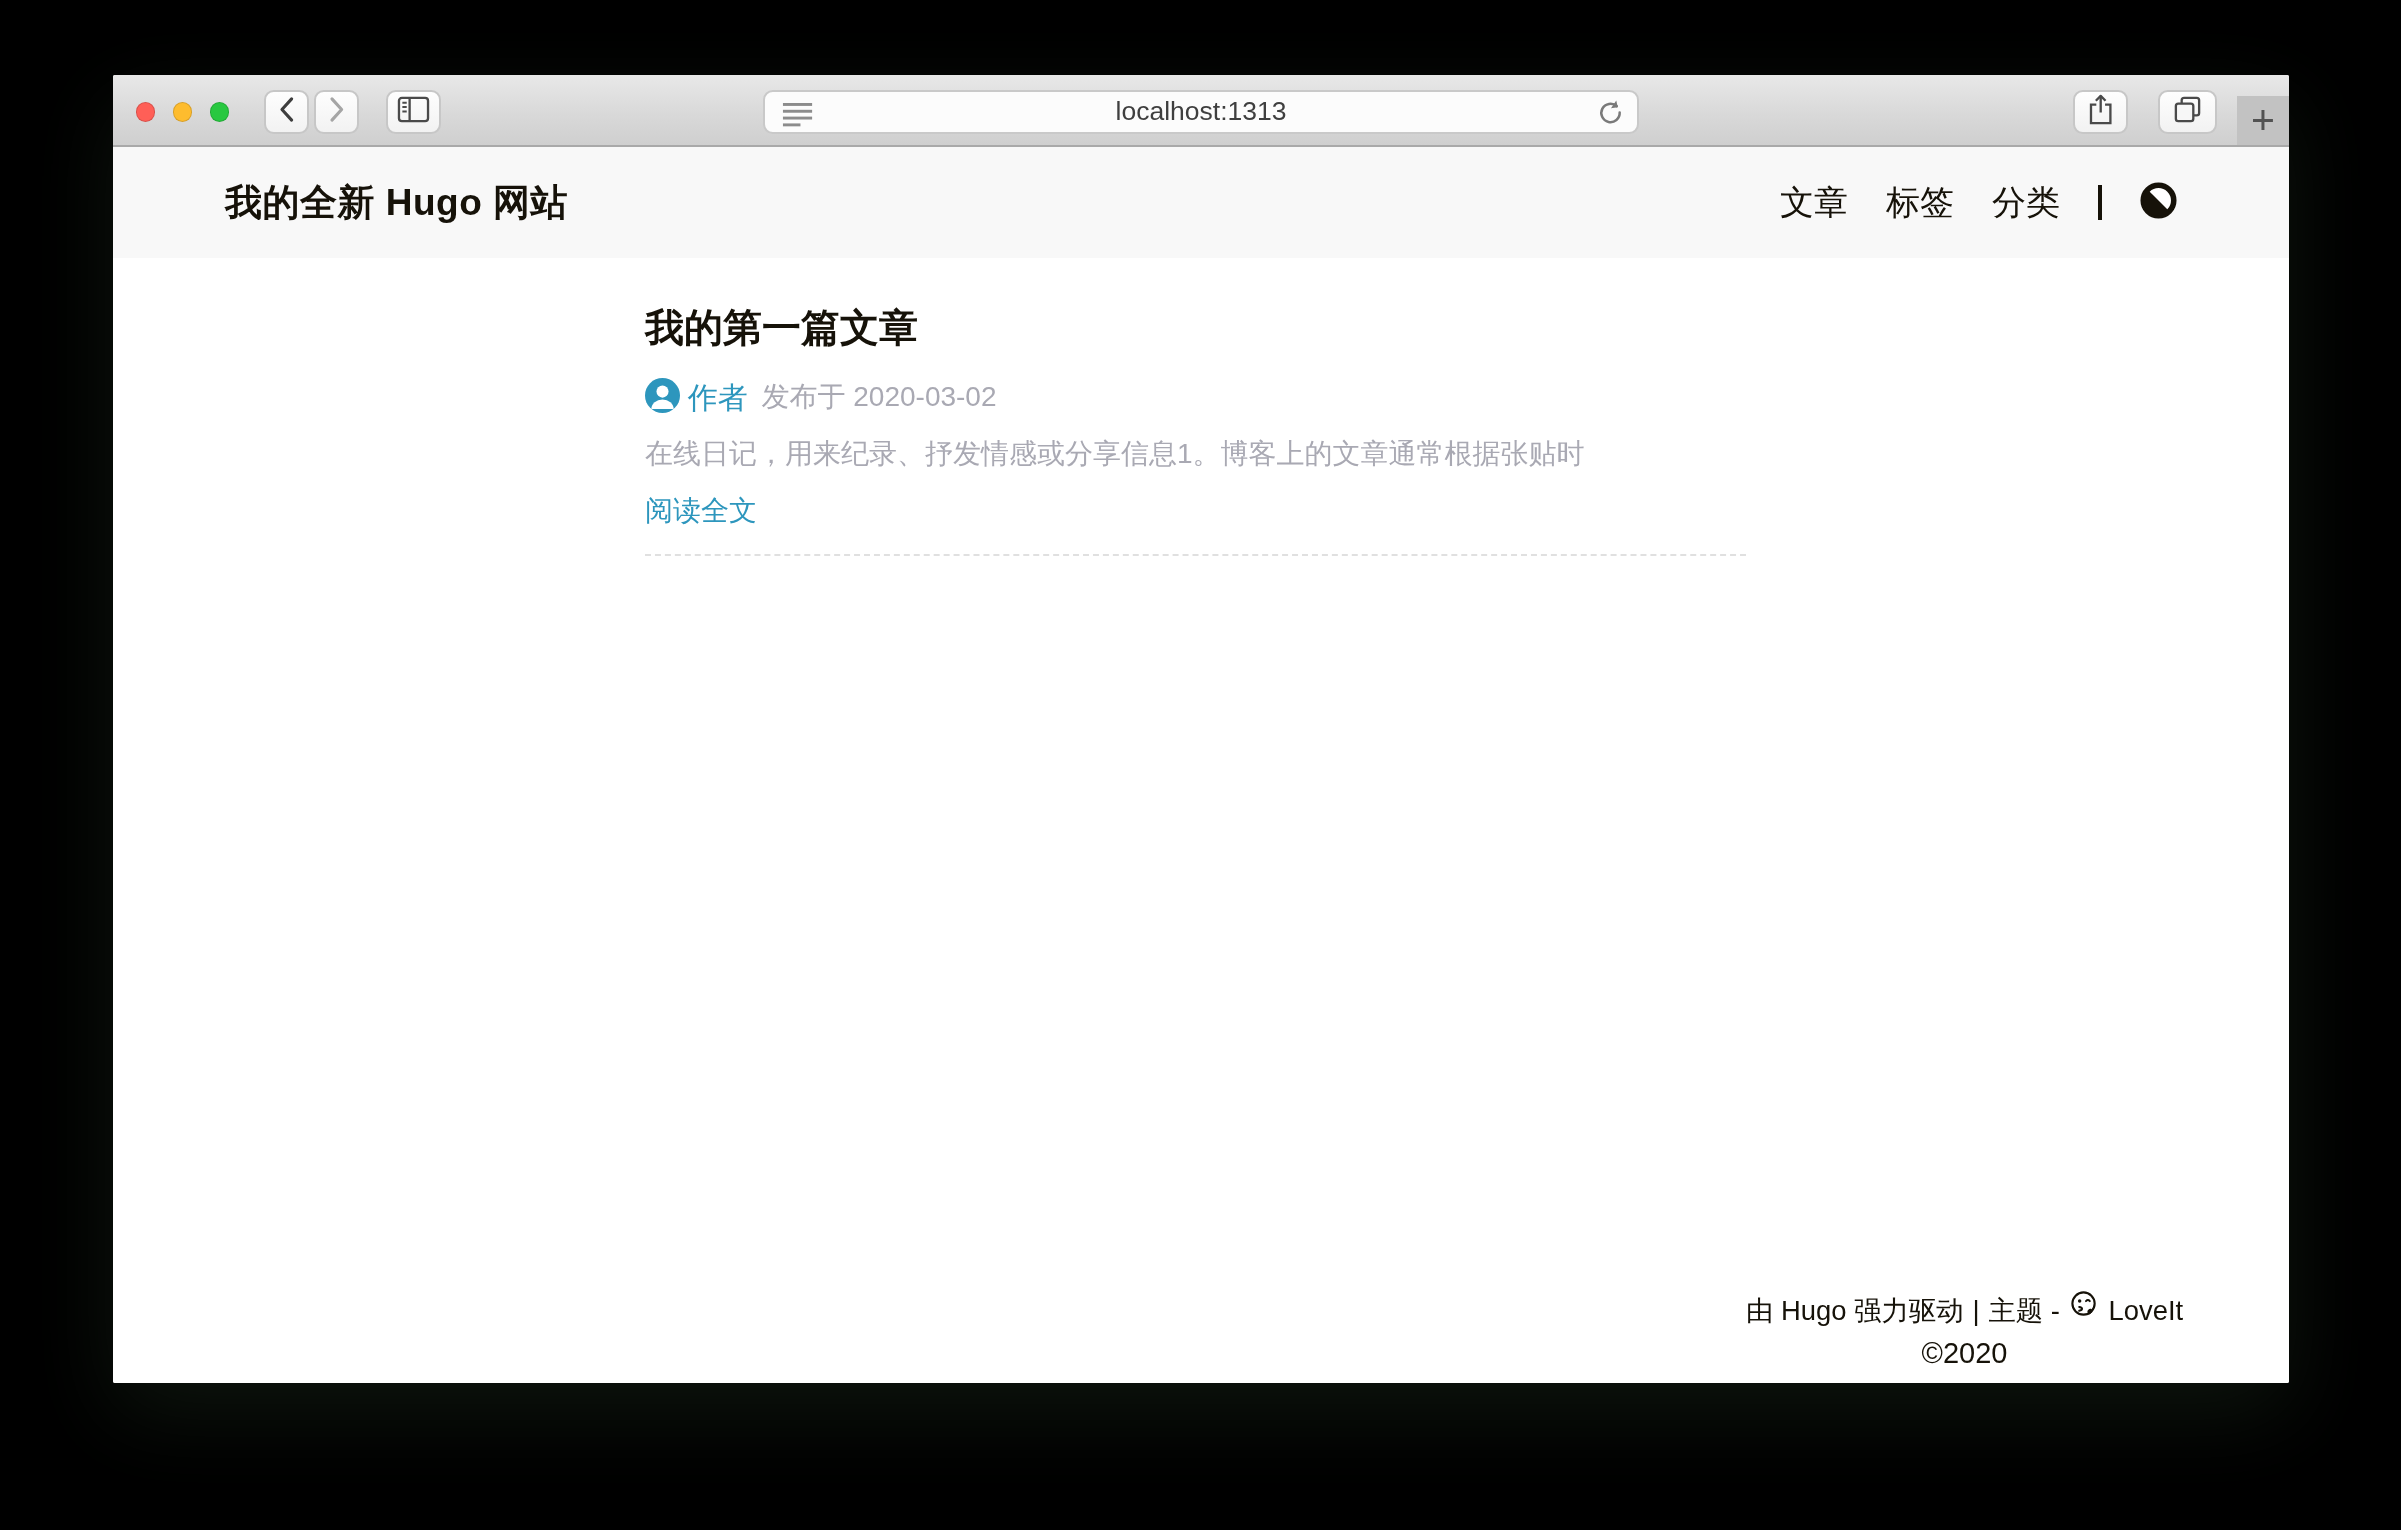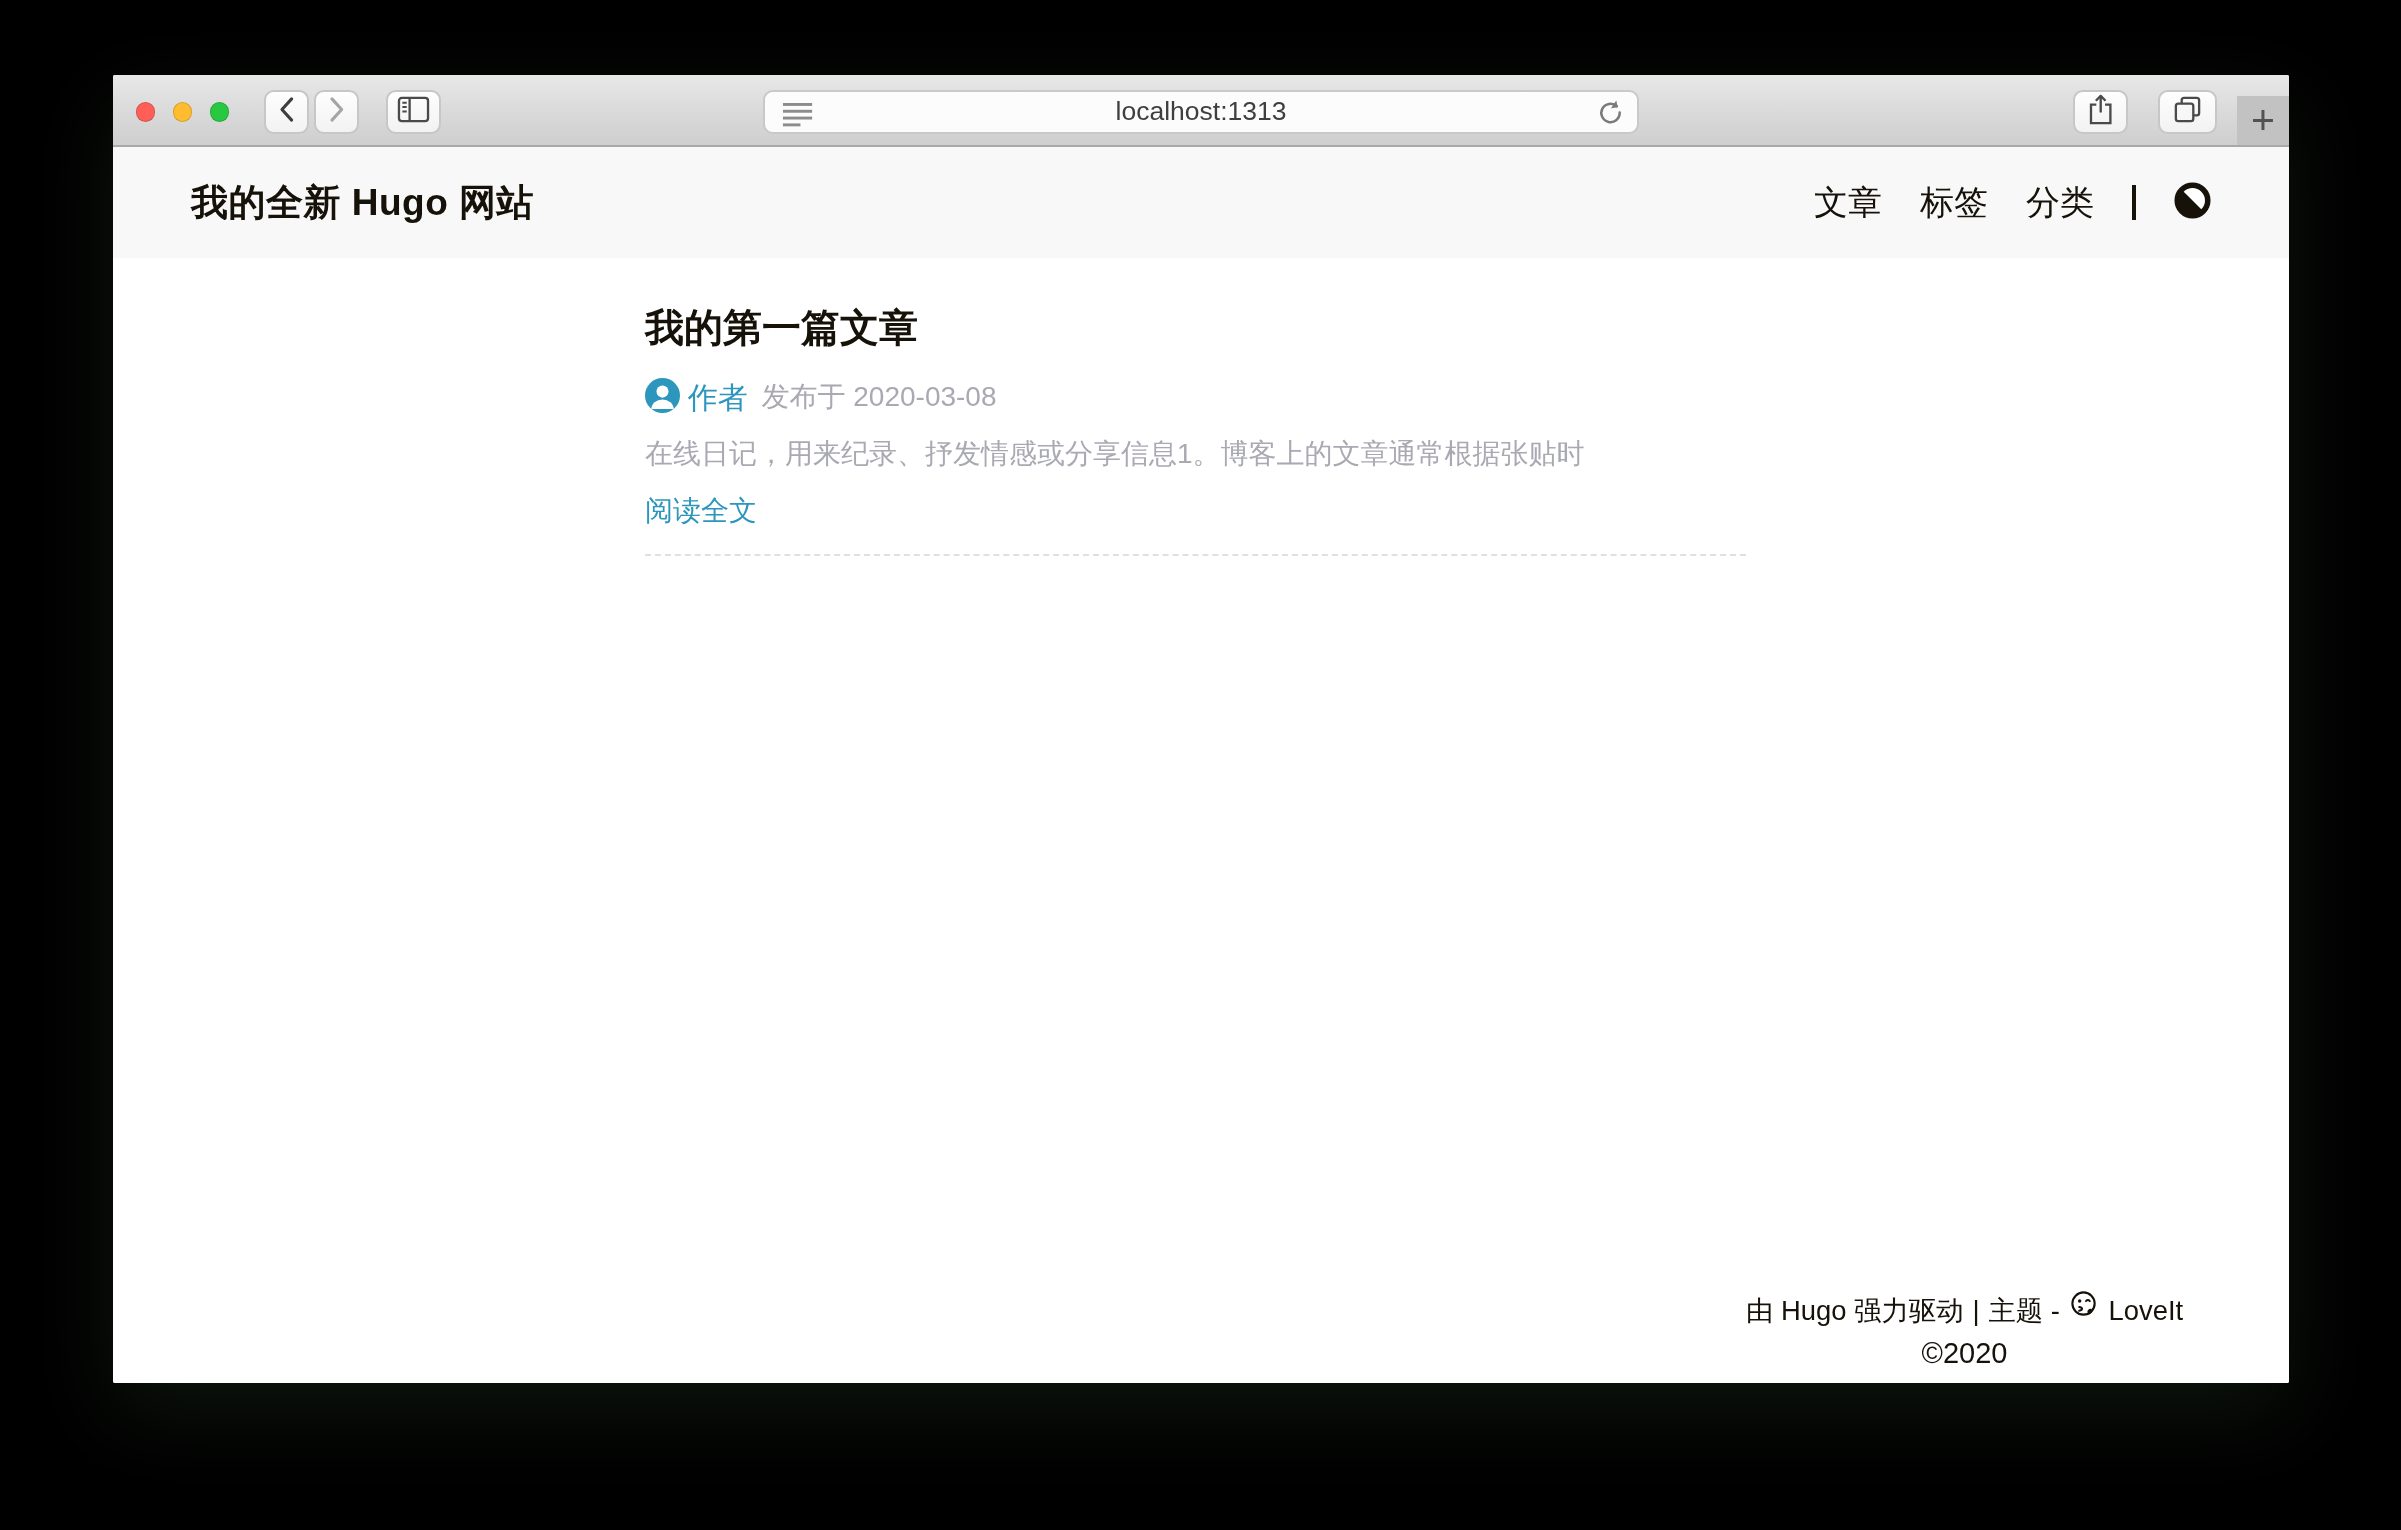--- a/index.html
+++ b/index.html
@@ -35,21 +35,21 @@
   .url-text { font-size: 26.5px; color: #3f3f3f; }
   .reader-icon { position: absolute; left: 15.7px; top: 8.8px; }
   .reload-icon { position: absolute; right: 11.8px; top: 7.8px; }
 
   .newtab-strip { position: absolute; right: 0; top: 20.6px; width: 52px; height: 49px;
     background: #c2c2c2; display: flex; align-items: center; justify-content: center;
     font-size: 41px; font-weight: 400; color: #525252; }
 
   
   .site-header { height: 111px; flex: 0 0 111px; background: #f8f8f8;
-    display: flex; align-items: center; justify-content: space-between; padding: 0 78px; }
+    display: flex; align-items: center; justify-content: space-between; padding: 0 112px; }
   .site-title { font-size: 37px; font-weight: bold; color: #161209; letter-spacing: 0.5px; }
   .site-nav { display: flex; align-items: center; gap: 38px; }
   .nav-item { font-size: 34px; color: #161209; cursor: pointer; }
   .nav-sep { width: 3.9px; height: 35px; background: #161209; }
   .theme-toggle { display: flex; align-items: center; cursor: pointer; }
 
   
   .content { flex: 1; background: #fff; display: flex; flex-direction: row; }
   .post { margin: 43px 0 0 532px; width: 1101px; }
   .post-title { font-size: 39px; line-height: 53px; font-weight: bold; color: #161209; }
@@ -179,21 +179,21 @@
             <circle cx="18" cy="18" r="18" fill="#2d96bd"></circle>
             <g clip-path="url(#uc)">
               <circle cx="18" cy="14" r="6.2" fill="#ffffff"></circle>
               <path d="M6.5 32 a11.5 10 0 0 1 23 0 z" fill="#ffffff"></path>
             </g>
           </svg>
         </span>
         <span class="author-name">作者</span>
         <span class="post-date">
           <span>发布于</span>
-          <span>2020-03-08</span>
+          <span>2020-03-02</span>
         </span>
       </div>
 
       <div class="excerpt">
         <div>在线日记，用来纪录、抒发情感或分享信息1。博客上的文章通常根据张贴时</div>
       </div>
 
       <a class="read-more">阅读全文</a>
 
       <div class="divider"></div>

